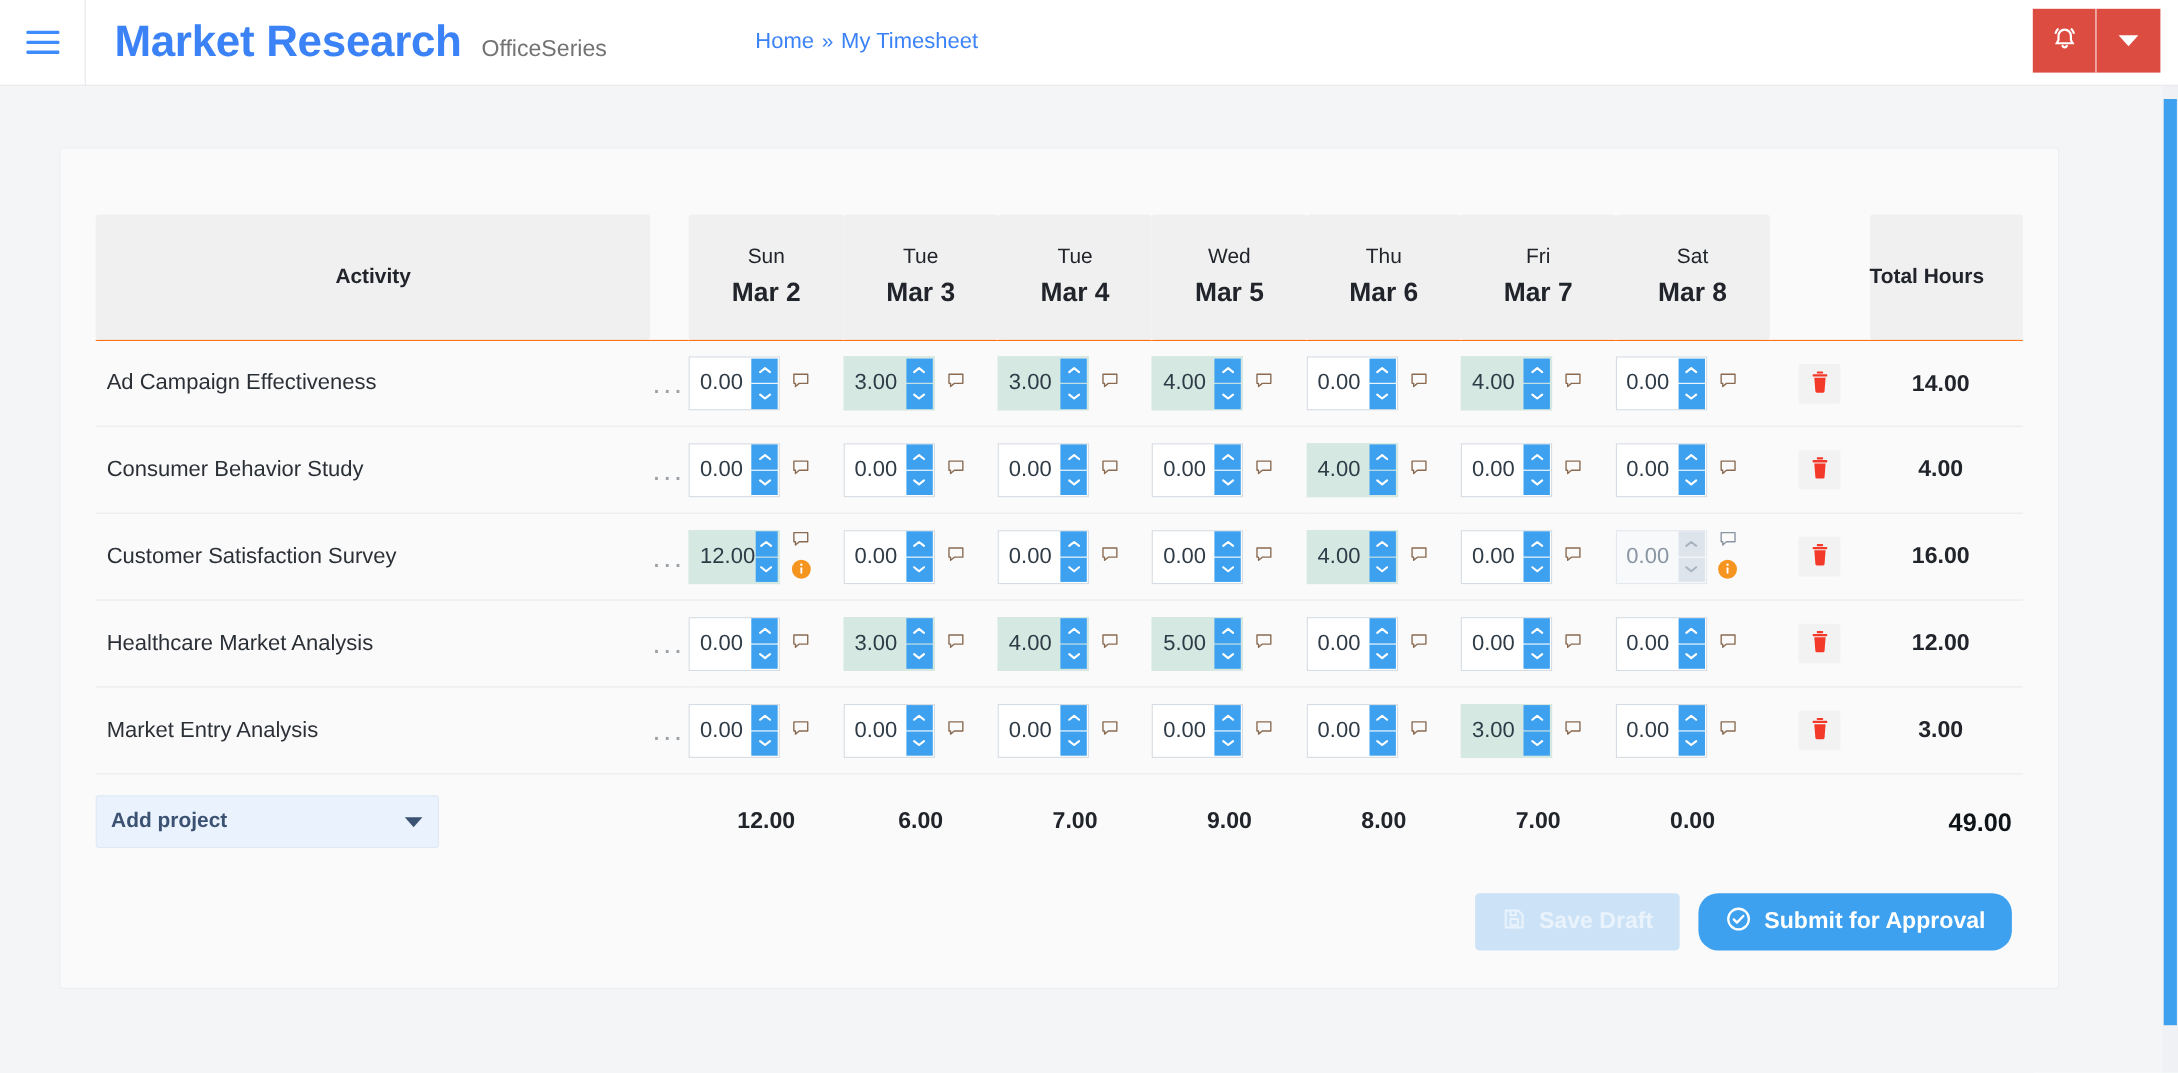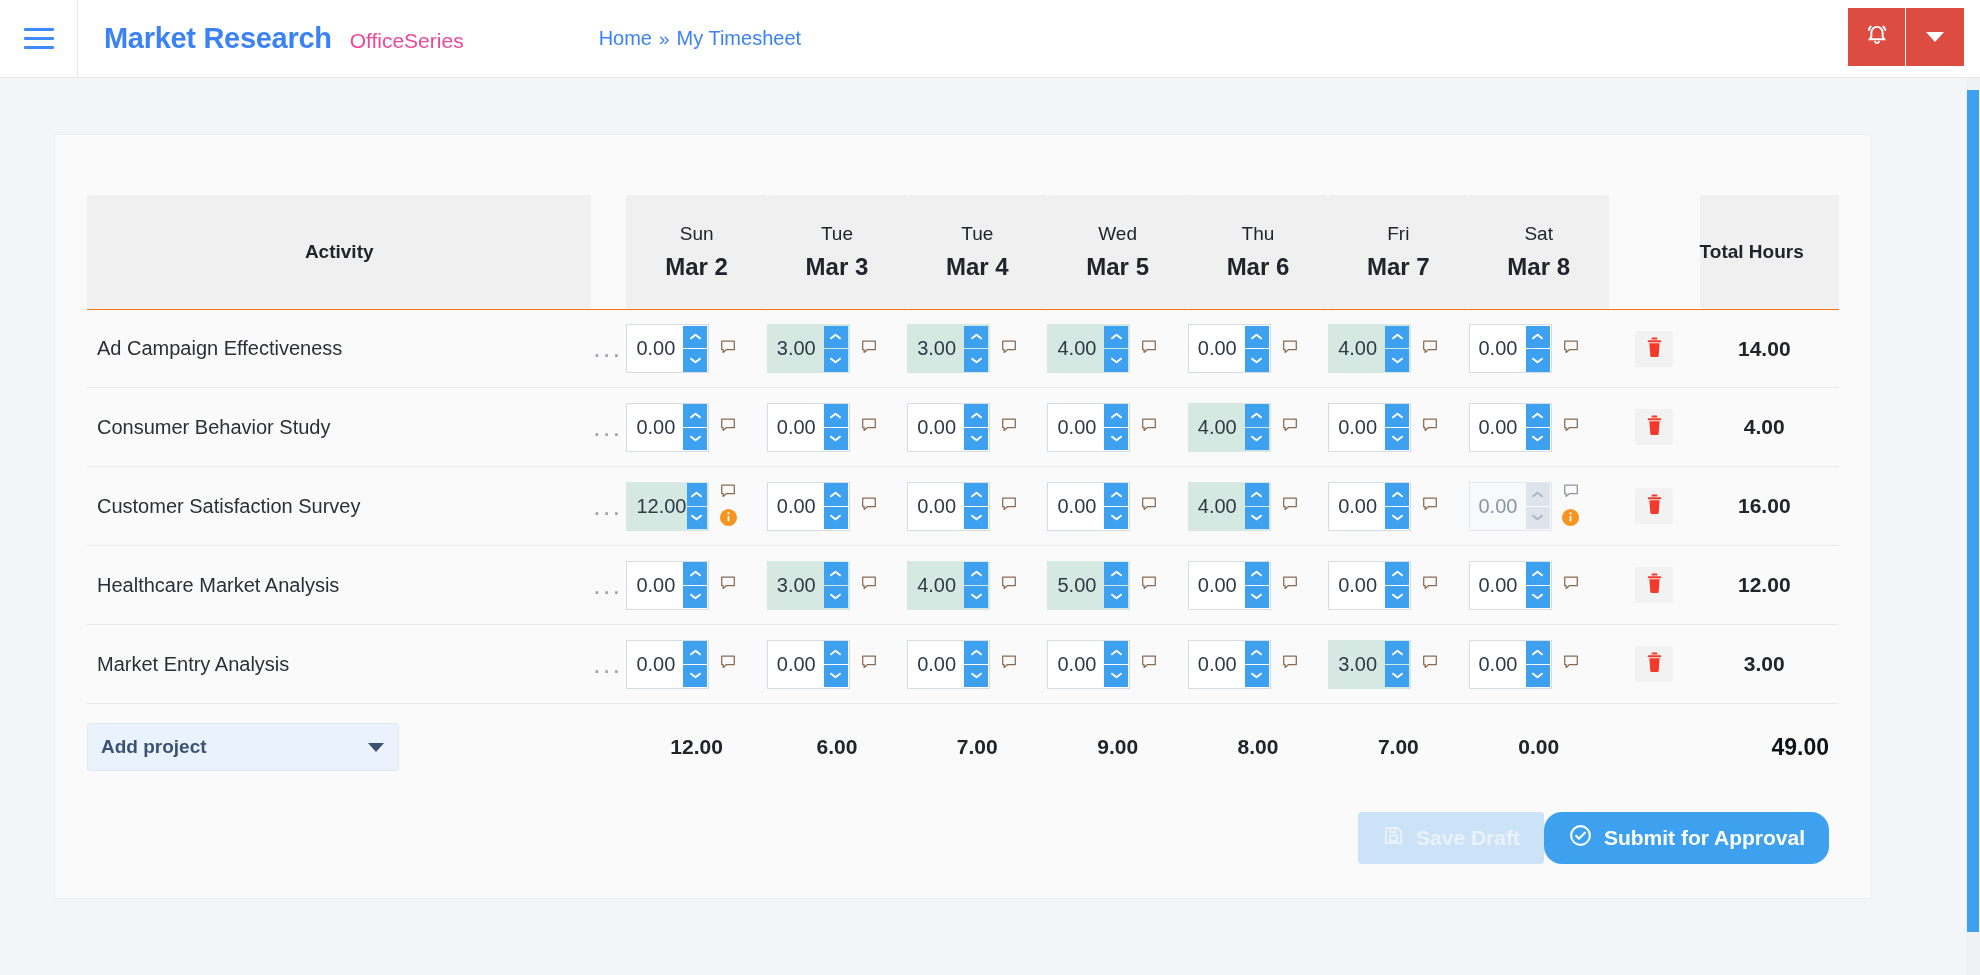--- a/index.html
+++ b/index.html
@@ -30,25 +30,25 @@
   }
   .hamburger span {
     display: block; width: 30px; height: 3px;
     background: #3d8bfd; border-radius: 1px;
   }
   .brandwrap {
     display: flex; align-items: baseline; gap: 18px;
     padding-left: 26px;
   }
   .brand-title {
-    font-size: 29px; font-weight: bold;
+    font-size: 40px; font-weight: bold;
     color: #3b82f6; letter-spacing: -0.3px;
   }
   .brand-sub {
-    font-size: 21px; color: #ec4899;
+    font-size: 21px; color: #737373;
   }
   .breadcrumb {
     margin-left: 135px;
     font-size: 20px;
     display: flex; align-items: center; gap: 7px;
   }
   .breadcrumb a { color: #3b82f6; text-decoration: none; cursor: pointer; }
   .breadcrumb .sep { color: #3b82f6; font-size: 19px; }
 
   .topright {
@@ -202,21 +202,21 @@
   .addproj .chev {
     width: 0; height: 0;
     border-left: 8px solid transparent;
     border-right: 8px solid transparent;
     border-top: 9px solid #3c5272;
   }
 
   
   .footer {
     display: flex; justify-content: flex-end;
-    padding: 22px 10px 0 0;
+    gap: 17px; padding: 22px 10px 0 0;
   }
   .btn {
     height: 52px; border: none; border-radius: 4px;
     display: inline-flex; align-items: center; gap: 11px;
     padding: 0 24px;
     font-size: 21px; font-weight: bold;
     font-family: "Liberation Sans", sans-serif;
     cursor: pointer;
   }
   .btn-draft { background: #cce3f7; color: #eaf3fc; }

